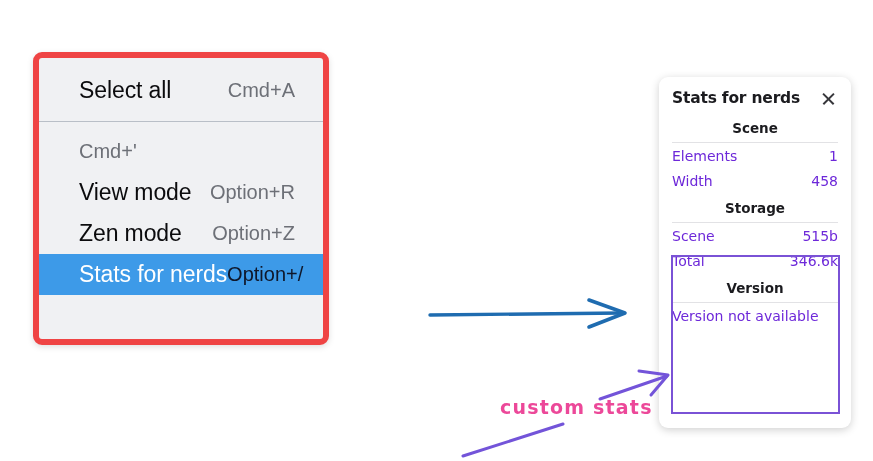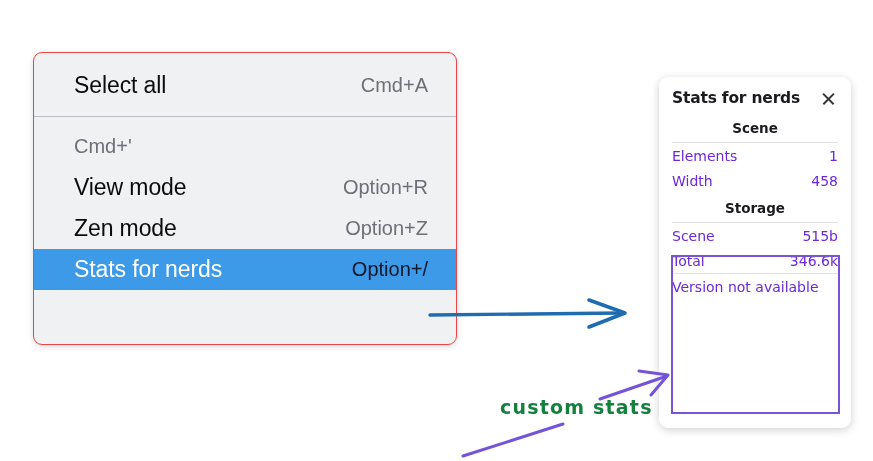--- a/index.html
+++ b/index.html
@@ -13,24 +13,24 @@
     font-family: "Liberation Sans", sans-serif;
     position: relative;
     overflow: hidden;
   }
 
   
   #context-menu {
     position: absolute;
     left: 33px;
     top: 52px;
-    width: 424px;
+    width: 296px;
     height: 293px;
     background: #f0f1f3;
-    border: 1px solid #ef4444;
+    border: 6px solid #ef4444;
     border-radius: 9px;
     box-shadow: 0 2px 6px rgba(0,0,0,0.13);
     box-sizing: border-box;
     overflow: hidden;
   }
   .menu-group {
     padding: 8px 0;
   }
   .menu-group.group-top { padding: 12px 0 10px 0; }
   .menu-group.group-bottom { padding: 9px 0 12px 0; }
@@ -152,21 +152,21 @@
     height: 461px;
     pointer-events: none;
   }
   #handwriting {
     position: absolute;
     left: 500px;
     top: 396px;
     font-family: "DejaVu Sans", sans-serif;
     font-size: 19px;
     font-weight: bold;
-    color: #15803d;
+    color: #ec4899;
     letter-spacing: 1.2px;
     white-space: nowrap;
   }
 </style>
 </head>
 <body>
 
 <div id="context-menu">
 
   <div class="menu-group group-top">
@@ -220,20 +220,21 @@
   <div class="hr"></div>
   <div class="stat-row">
     <span class="sr-label">Scene</span>
     <span class="sr-val">515b</span>
   </div>
   <div class="stat-row">
     <span class="sr-label">Total</span>
     <span class="sr-val">346.6k</span>
   </div>
 
+  <div class="section-head">Version</div>
   <div class="hr"></div>
   <div class="stat-row">
     <span class="sr-label">Version not available</span>
   </div>
 
 </div>
 
 <div id="custom-stats-box"></div>
 
 <svg id="annotations" viewBox="0 0 873 461" xmlns="http://www.w3.org/2000/svg">

